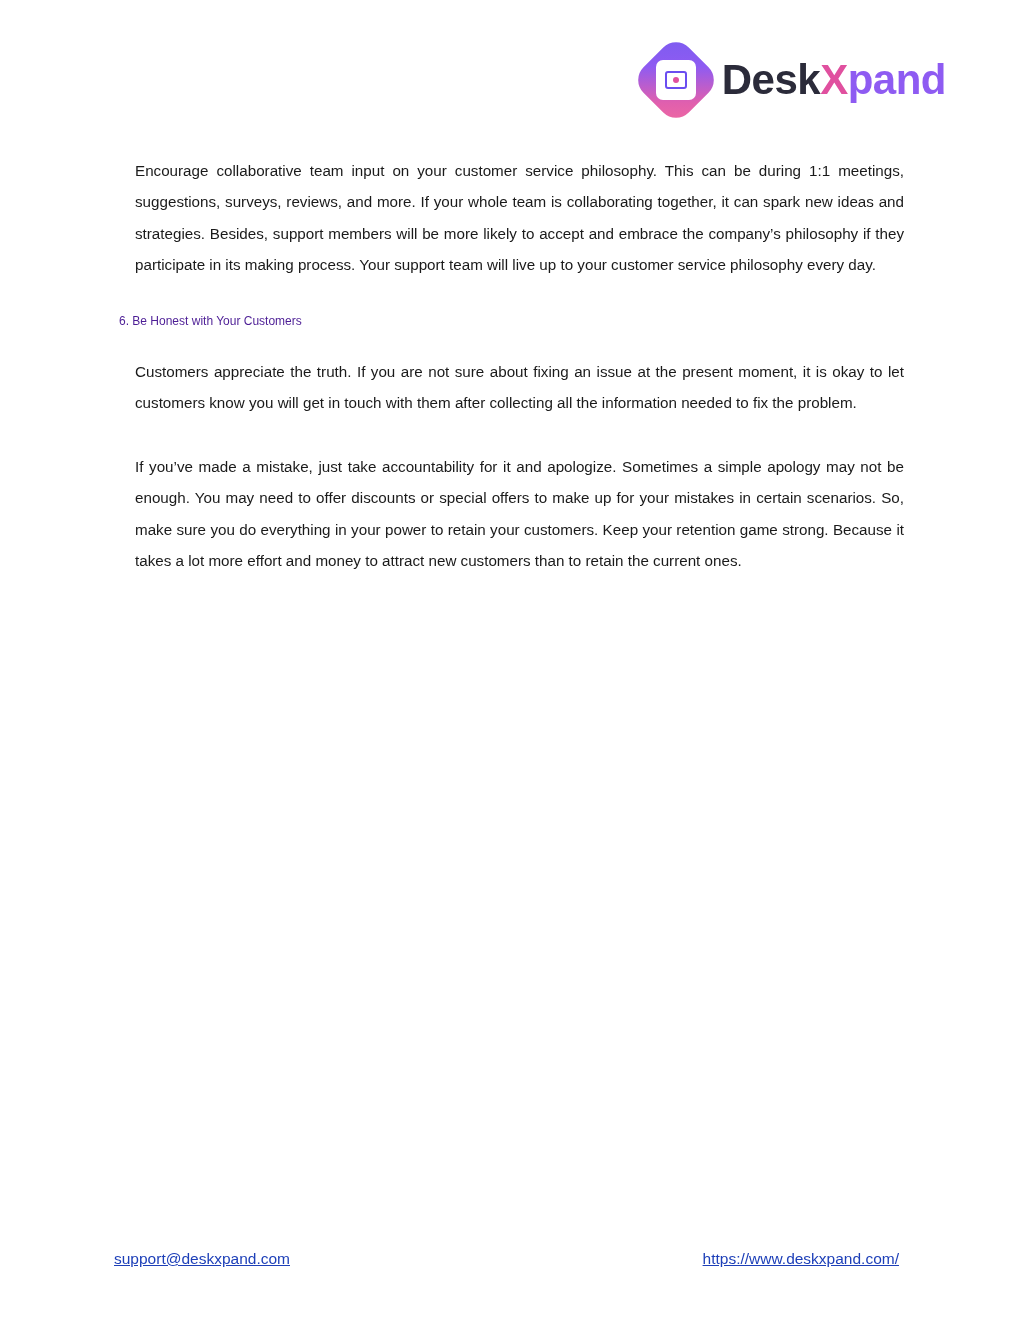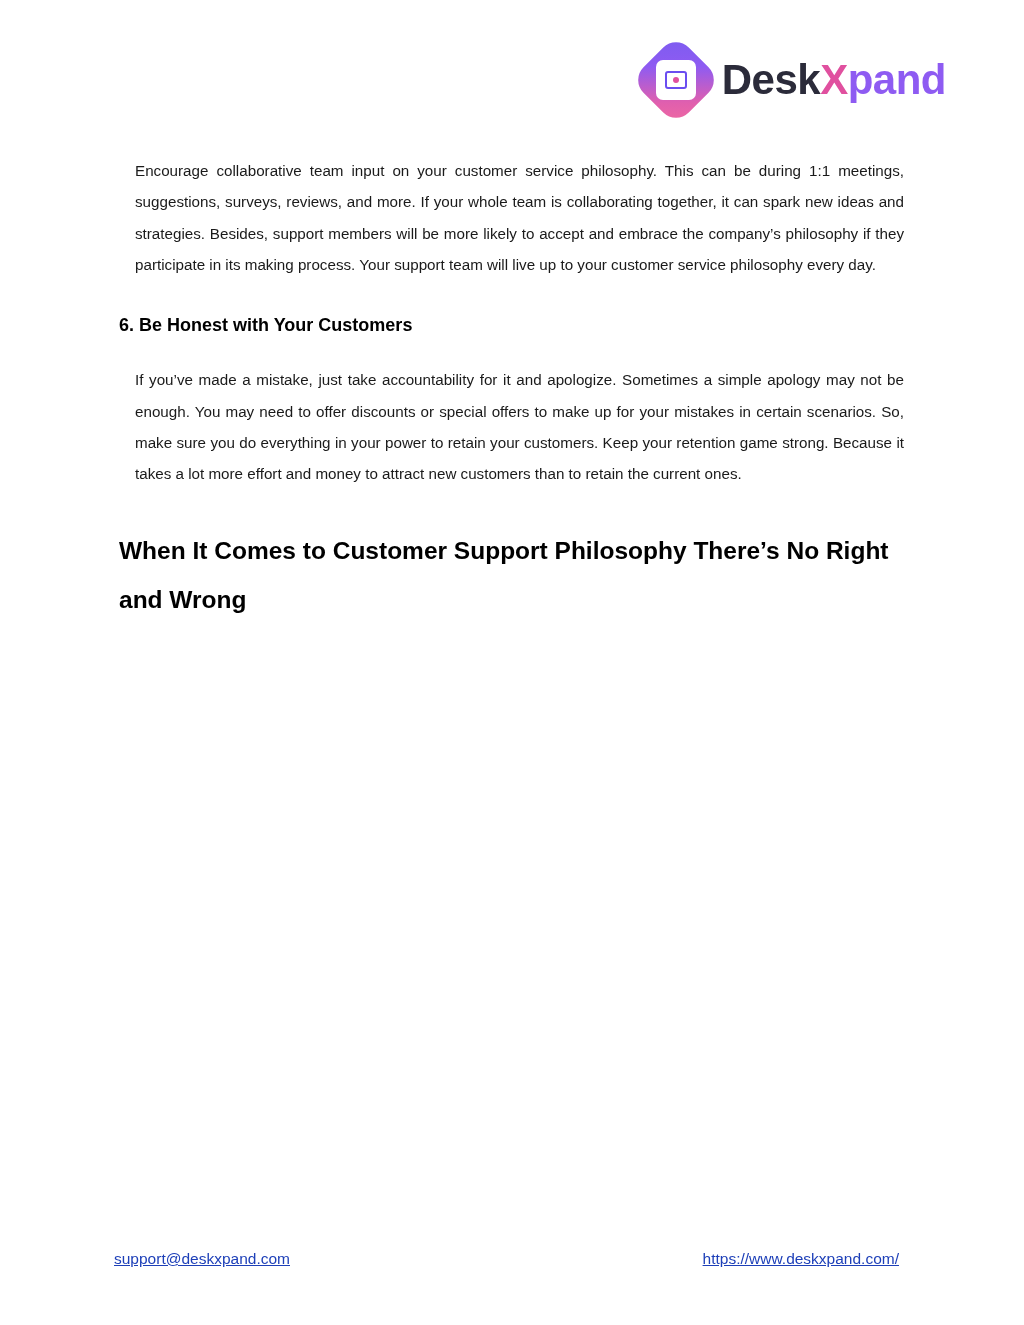--- a/index.html
+++ b/index.html
@@ -98,23 +98,23 @@
   p.body {
     margin: 0 0 22px 16px;
     font-size: 15.2px;
     line-height: 2.07;
     text-align: justify;
     color: #1a1a1a;
   }
   p.body.last-of-block { margin-bottom: 32px; }
   h2.section {
     margin: 22px 0 26px 0;
-    font-size: 18px;
-    font-weight: bold;
-    color: #000000;
+    font-size: 12px;
+    font-weight: normal;
+    color: #4c1d95;
     line-height: 1.4;
   }
   h1.bigheading {
     margin: 36px 0 0 0;
     font-size: 24.5px;
     font-weight: bold;
     color: #000000;
     line-height: 2.0;
     text-align: justify;
   }
@@ -155,27 +155,24 @@
     <div class="logo-text">
       <span class="t-desk">Desk</span><span class="t-x">X</span><span class="t-pand">pand</span>
     </div>
   </div>
 
   <div class="content">
     <p class="body last-of-block">Encourage collaborative team input on your customer service philosophy. This can be during 1:1 meetings, suggestions, surveys, reviews, and more. If your whole team is collaborating together, it can spark new ideas and strategies. Besides, support members will be more likely to accept and embrace the company’s philosophy if they participate in its making process. Your support team will live up to your customer service philosophy every day.</p>
 
     <h2 class="section">6. Be Honest with Your Customers</h2>
 
+    <p class="body last-of-block">Customers appreciate the truth. If you are not sure about fixing an issue at the present moment, it is okay to let customers know you will get in touch with them after collecting all the information needed to fix the problem.</p>
 
     <p class="body">If you’ve made a mistake, just take accountability for it and apologize. Sometimes a simple apology may not be enough. You may need to offer discounts or special offers to make up for your mistakes in certain scenarios. So, make sure you do everything in your power to retain your customers. Keep your retention game strong. Because it takes a lot more effort and money to attract new customers than to retain the current ones.</p>
 
-    <h1 class="bigheading">
-      <span>When It Comes to Customer Support Philosophy There’s No Right</span>
-      <span class="line2">and Wrong</span>
-    </h1>
   </div>
 
   <div class="footer">
     <a href="#" class="left-link">support@deskxpand.com</a>
     <a href="#" class="right-link">https://www.deskxpand.com/</a>
   </div>
 
 </div>
 
 </body></html>

